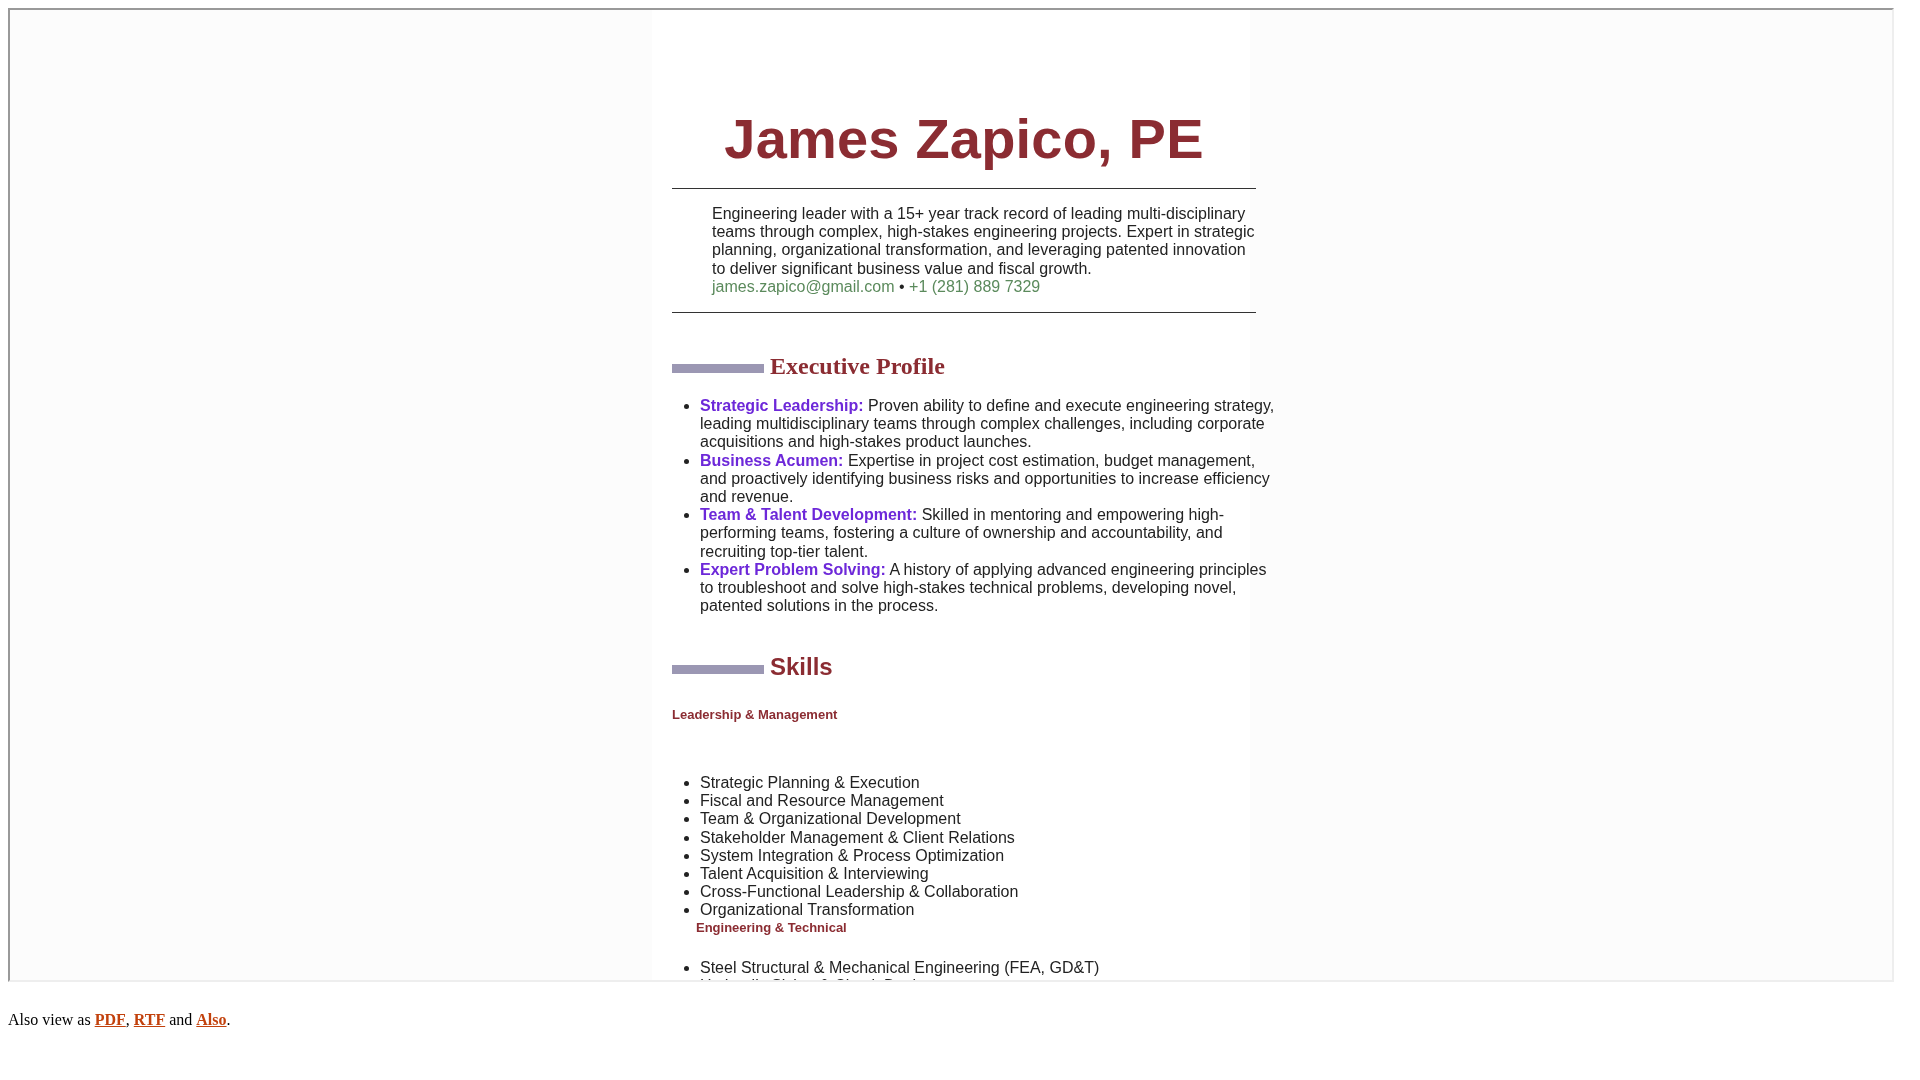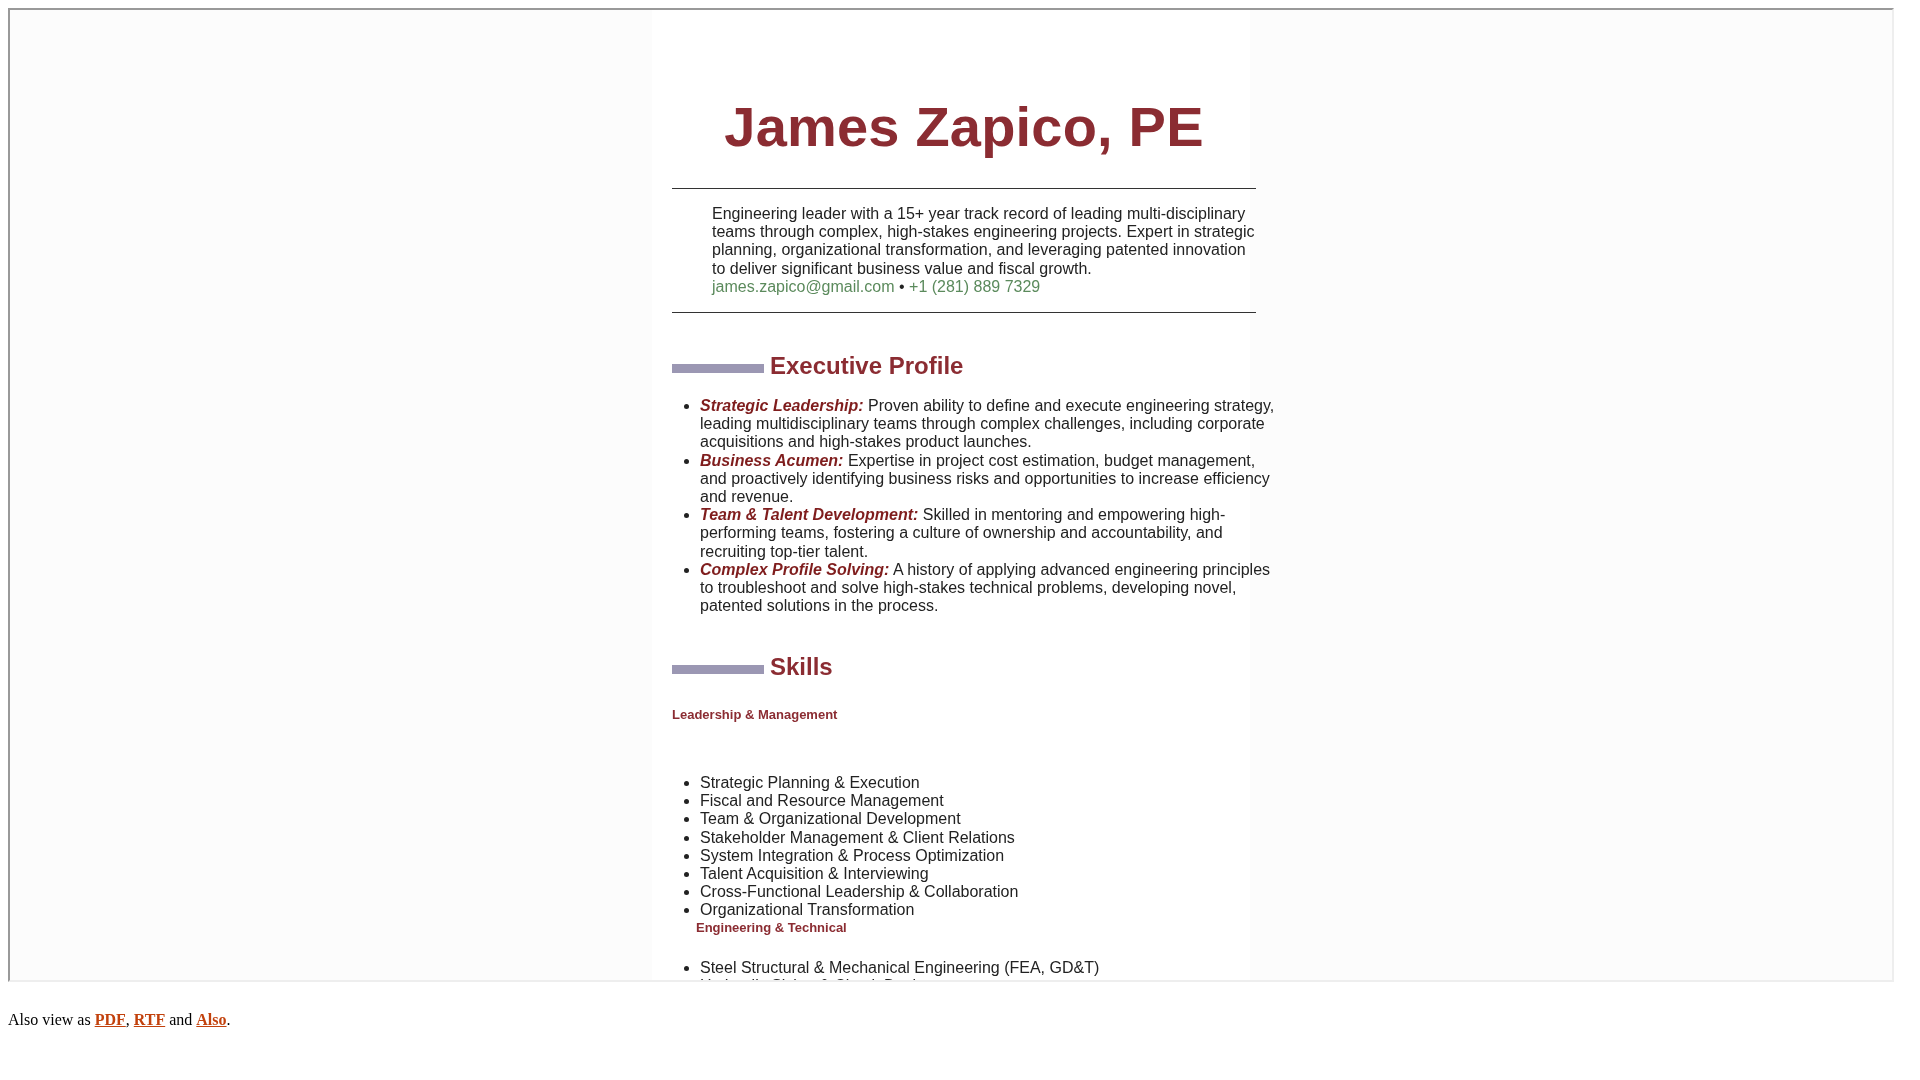--- a/index.html
+++ b/index.html
@@ -16,21 +16,21 @@
       background: #fcfcfc; overflow: hidden;
     }
     .page {
       position: absolute; left: 642px; top: 0;
       width: 598px; height: 100%;
       background: #ffffff;
       font-family: "Liberation Sans", sans-serif; color: #222222;
     }
     .inner { position: absolute; left: 20px; top: 0; width: 584px; }
     .name {
-      margin: 0; position: absolute; top: 84px; left: 0; width: 584px;
+      margin: 0; position: absolute; top: 96px; left: 0; width: 584px;
       text-align: center; font-size: 56px; font-weight: bold; color: #8b2c32;
       line-height: 66px; letter-spacing: 0.2px;
     }
     .hr { position: absolute; left: 0; width: 584px; height: 0; border-top: 1.5px solid #333333; }
     .hr.top { top: 178px; }
     .hr.bottom { top: 302px; }
     .summary {
       position: absolute; top: 195px; left: 40px; width: 544px;
       text-align: left; font-size: 16px; line-height: 18.2px; color: #222;
     }
@@ -43,21 +43,21 @@
     .section-bar { width: 92px; height: 9px; background: #9b97b3; margin-top: 4px; flex: none; }
     .section-title {
       margin-left: 6px; font-size: 24px; font-weight: bold; color: #8b2c32;
       line-height: 30px;
     }
     ul.bullets {
       position: absolute; left: 0; width: 584px; margin: 0;
       padding-left: 28px; font-size: 16px; line-height: 18.2px; color: #222;
     }
     ul.bullets li { margin: 0; padding-left: 0; }
-    ul.bullets li b { color: #7f1d1d; font-style: italic; }
+    ul.bullets li b { color: #6d28d9; }
     .sub-heading {
       position: absolute; left: 0; margin: 0;
       font-size: 13px; font-weight: bold; color: #8b2c32; line-height: 24px;
     }
     .footer {
       position: absolute; left: 8px; top: 1011px;
       font-family: "Liberation Serif", serif; font-size: 16px; color: #000;
     }
     .footer a { color: #c2410c; text-decoration: underline; font-weight: bold; }
   </style>
@@ -73,30 +73,30 @@
 
       <div class="summary">
         <span>Engineering leader with a 15+ year track record of leading multi-disciplinary teams through complex, high-stakes engineering projects. Expert in strategic planning, organizational transformation, and leveraging patented innovation to deliver significant business value and fiscal growth.</span><br>
         <span class="contact">
           <a href="#">james.zapico@gmail.com</a><span> • </span><a href="#">+1 (281) 889 7329</a>
         </span>
       </div>
 
       <div class="hr bottom"></div>
 
-      <div class="section-heading" style="top:339px;">
+      <div class="section-heading" style="top:339px;font-family:Liberation Serif, serif;">
         <div class="section-bar"></div>
         <div class="section-title">Executive Profile</div>
       </div>
 
       <ul class="bullets" style="top:387px;">
         <li><b>Strategic Leadership:</b><span> Proven ability to define and execute engineering strategy, leading multidisciplinary teams through complex challenges, including corporate acquisitions and high-stakes product launches.</span></li>
         <li><b>Business Acumen:</b><span> Expertise in project cost estimation, budget management, and proactively identifying business risks and opportunities to increase efficiency and revenue.</span></li>
         <li><b>Team &amp; Talent Development:</b><span> Skilled in mentoring and empowering high-performing teams, fostering a culture of ownership and accountability, and recruiting top-tier talent.</span></li>
-        <li><b>Complex Profile Solving:</b><span> A history of applying advanced engineering principles to troubleshoot and solve high-stakes technical problems, developing novel, patented solutions in the process.</span></li>
+        <li><b>Expert Problem Solving:</b><span> A history of applying advanced engineering principles to troubleshoot and solve high-stakes technical problems, developing novel, patented solutions in the process.</span></li>
       </ul>
 
       <div class="section-heading" style="top:640px;">
         <div class="section-bar"></div>
         <div class="section-title">Skills</div>
       </div>
 
       <h3 class="sub-heading" style="top:693px;">Leadership &amp; Management</h3>
       <ul class="bullets" style="top:764px;">
         <li>Strategic Planning &amp; Execution</li>

